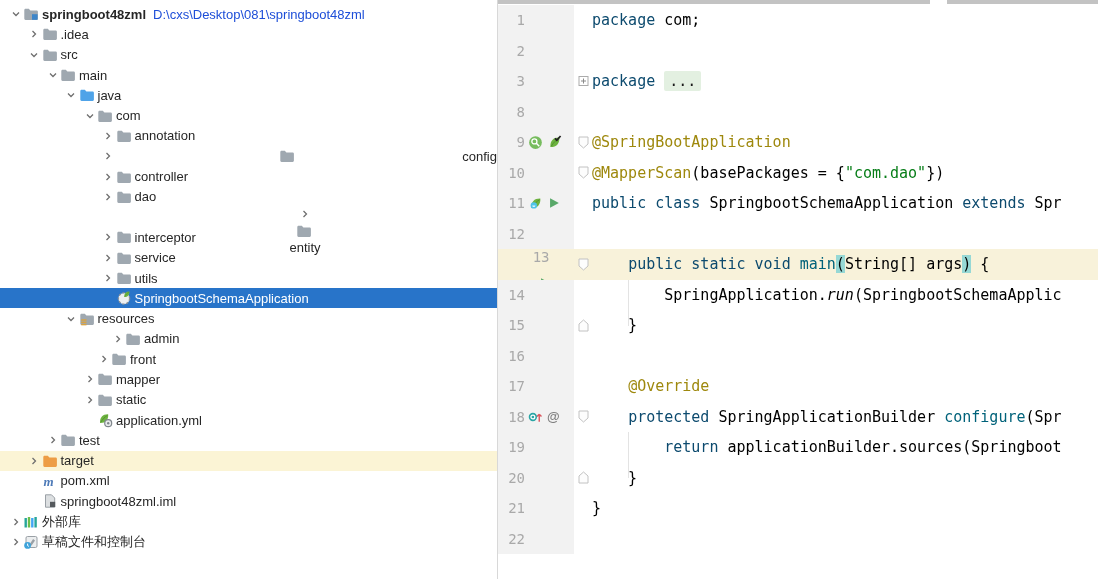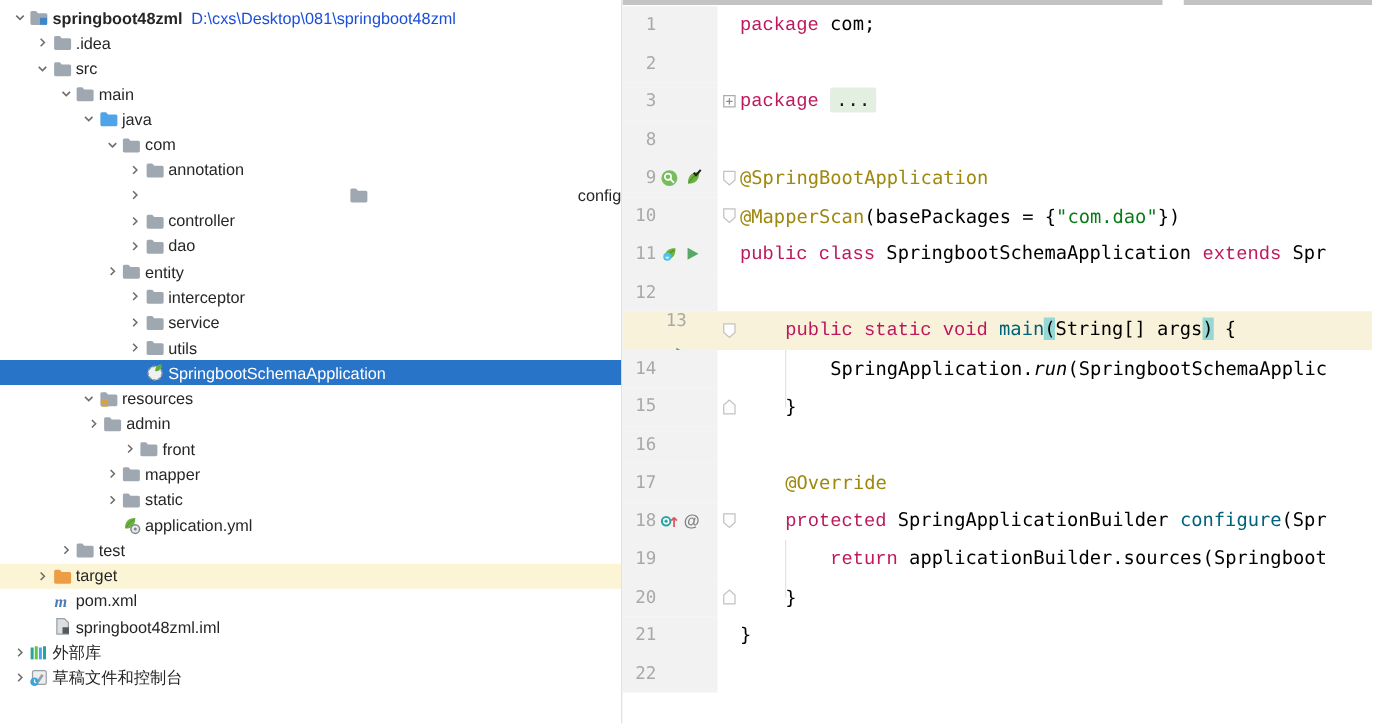--- a/index.html
+++ b/index.html
@@ -24,21 +24,21 @@
   .lines{position:absolute;top:5px;left:0;right:0;}
   .eline{height:30.5px;display:flex;align-items:center;position:relative;}
   .eline.hl{background:#f8f2da;}
   .gut{width:76px;flex:0 0 76px;height:100%;background:#f2f2f2;display:flex;align-items:center;box-sizing:border-box;}
   .eline.hl .gut{background:transparent;flex-direction:column;}
   .lnum{width:27px;flex:0 0 27px;text-align:right;color:#a9a9a9;
         font:14px "DejaVu Sans Mono",monospace;}
   .gicons{flex:1;display:flex;align-items:center;gap:4px;padding-left:3px;}
   .fm{width:18px;flex:0 0 18px;display:flex;align-items:center;justify-content:center;}
   pre.code{margin:0;font:15px "DejaVu Sans Mono",monospace;white-space:pre;color:#000;line-height:30.5px;}
-  .kw{color:#be185d;font-family:Liberation Mono, monospace;} .ann{color:#9e880d;} .str{color:#067d17;} .mth{color:#00627a;}
+  .kw{color:#0c4a6e;} .ann{color:#9e880d;} .str{color:#067d17;} .mth{color:#00627a;}
   .itl{font-style:italic;}
   .fold{background:#e3f0e1;border-radius:2px;padding:1px 5px;color:#1a1a1a;}
   .phl{background:#96d8d5;}
   .iguide{position:absolute;width:1px;background:#e3e3e3;z-index:1;}
   .icn{display:inline-flex;align-items:center;justify-content:center;}
 </style>
 </head>
 <body>
 
 <div class="app">
@@ -165,21 +165,21 @@
             <polyline points="6,4 10,8 6,12" fill="none" stroke="#6e6e6e" stroke-width="1.7"></polyline>
           </svg>
         </span>
         <span class="ticon icn">
           <svg width="16" height="16" viewBox="0 0 16 16">
             <path d="M1.3 4.2c0-.8.5-1.4 1.2-1.4h3.3l1.6 1.7h6.3c.7 0 1.2.6 1.2 1.3v6.8c0 .8-.5 1.4-1.2 1.4H2.5c-.7 0-1.2-.6-1.2-1.4V4.2z" fill="#9fa8b0"></path>
           </svg>
         </span>
         <span class="tlabel">dao</span>
       </div>
-      <div class="trow" style="padding-left: 82px;">
+      <div class="trow" style="padding-left: 112px; flex-direction: column;">
         <span class="chev icn">
           <svg width="12" height="12" viewBox="0 0 16 16">
             <polyline points="6,4 10,8 6,12" fill="none" stroke="#6e6e6e" stroke-width="1.7"></polyline>
           </svg>
         </span>
         <span class="ticon icn">
           <svg width="16" height="16" viewBox="0 0 16 16">
             <path d="M1.3 4.2c0-.8.5-1.4 1.2-1.4h3.3l1.6 1.7h6.3c.7 0 1.2.6 1.2 1.3v6.8c0 .8-.5 1.4-1.2 1.4H2.5c-.7 0-1.2-.6-1.2-1.4V4.2z" fill="#9fa8b0"></path>
           </svg>
         </span>
@@ -245,21 +245,21 @@
         </span>
         <span class="ticon icn">
           <svg width="16" height="16" viewBox="0 0 16 16">16"&gt;<path d="M1.3 4.2c0-.8.5-1.4 1.2-1.4h3.3l1.6 1.7h6.3c.7 0 1.2.6 1.2 1.3v6.8c0 .8-.5 1.4-1.2 1.4H2.5c-.7 0-1.2-.6-1.2-1.4V4.2z" fill="#9fa8b0"></path><g stroke="#d9a343" stroke-width="1.5">
               <line x1="2.2" y1="9" x2="7.5" y2="9"></line>
               <line x1="2.2" y1="11.3" x2="7.5" y2="11.3"></line>
               <line x1="2.2" y1="13.6" x2="7.5" y2="13.6"></line>
             </g></svg>
         </span>
         <span class="tlabel">resources</span>
       </div>
-      <div class="trow" style="padding-left: 67px;">
+      <div class="trow" style="padding-left: 110px;">
         <span class="chev icn">
           <svg width="12" height="12" viewBox="0 0 16 16">
             <polyline points="6,4 10,8 6,12" fill="none" stroke="#6e6e6e" stroke-width="1.7"></polyline>
           </svg>
         </span>
         <span class="ticon icn">
           <svg width="16" height="16" viewBox="0 0 16 16">
             <path d="M1.3 4.2c0-.8.5-1.4 1.2-1.4h3.3l1.6 1.7h6.3c.7 0 1.2.6 1.2 1.3v6.8c0 .8-.5 1.4-1.2 1.4H2.5c-.7 0-1.2-.6-1.2-1.4V4.2z" fill="#9fa8b0"></path>
           </svg>
         </span>

